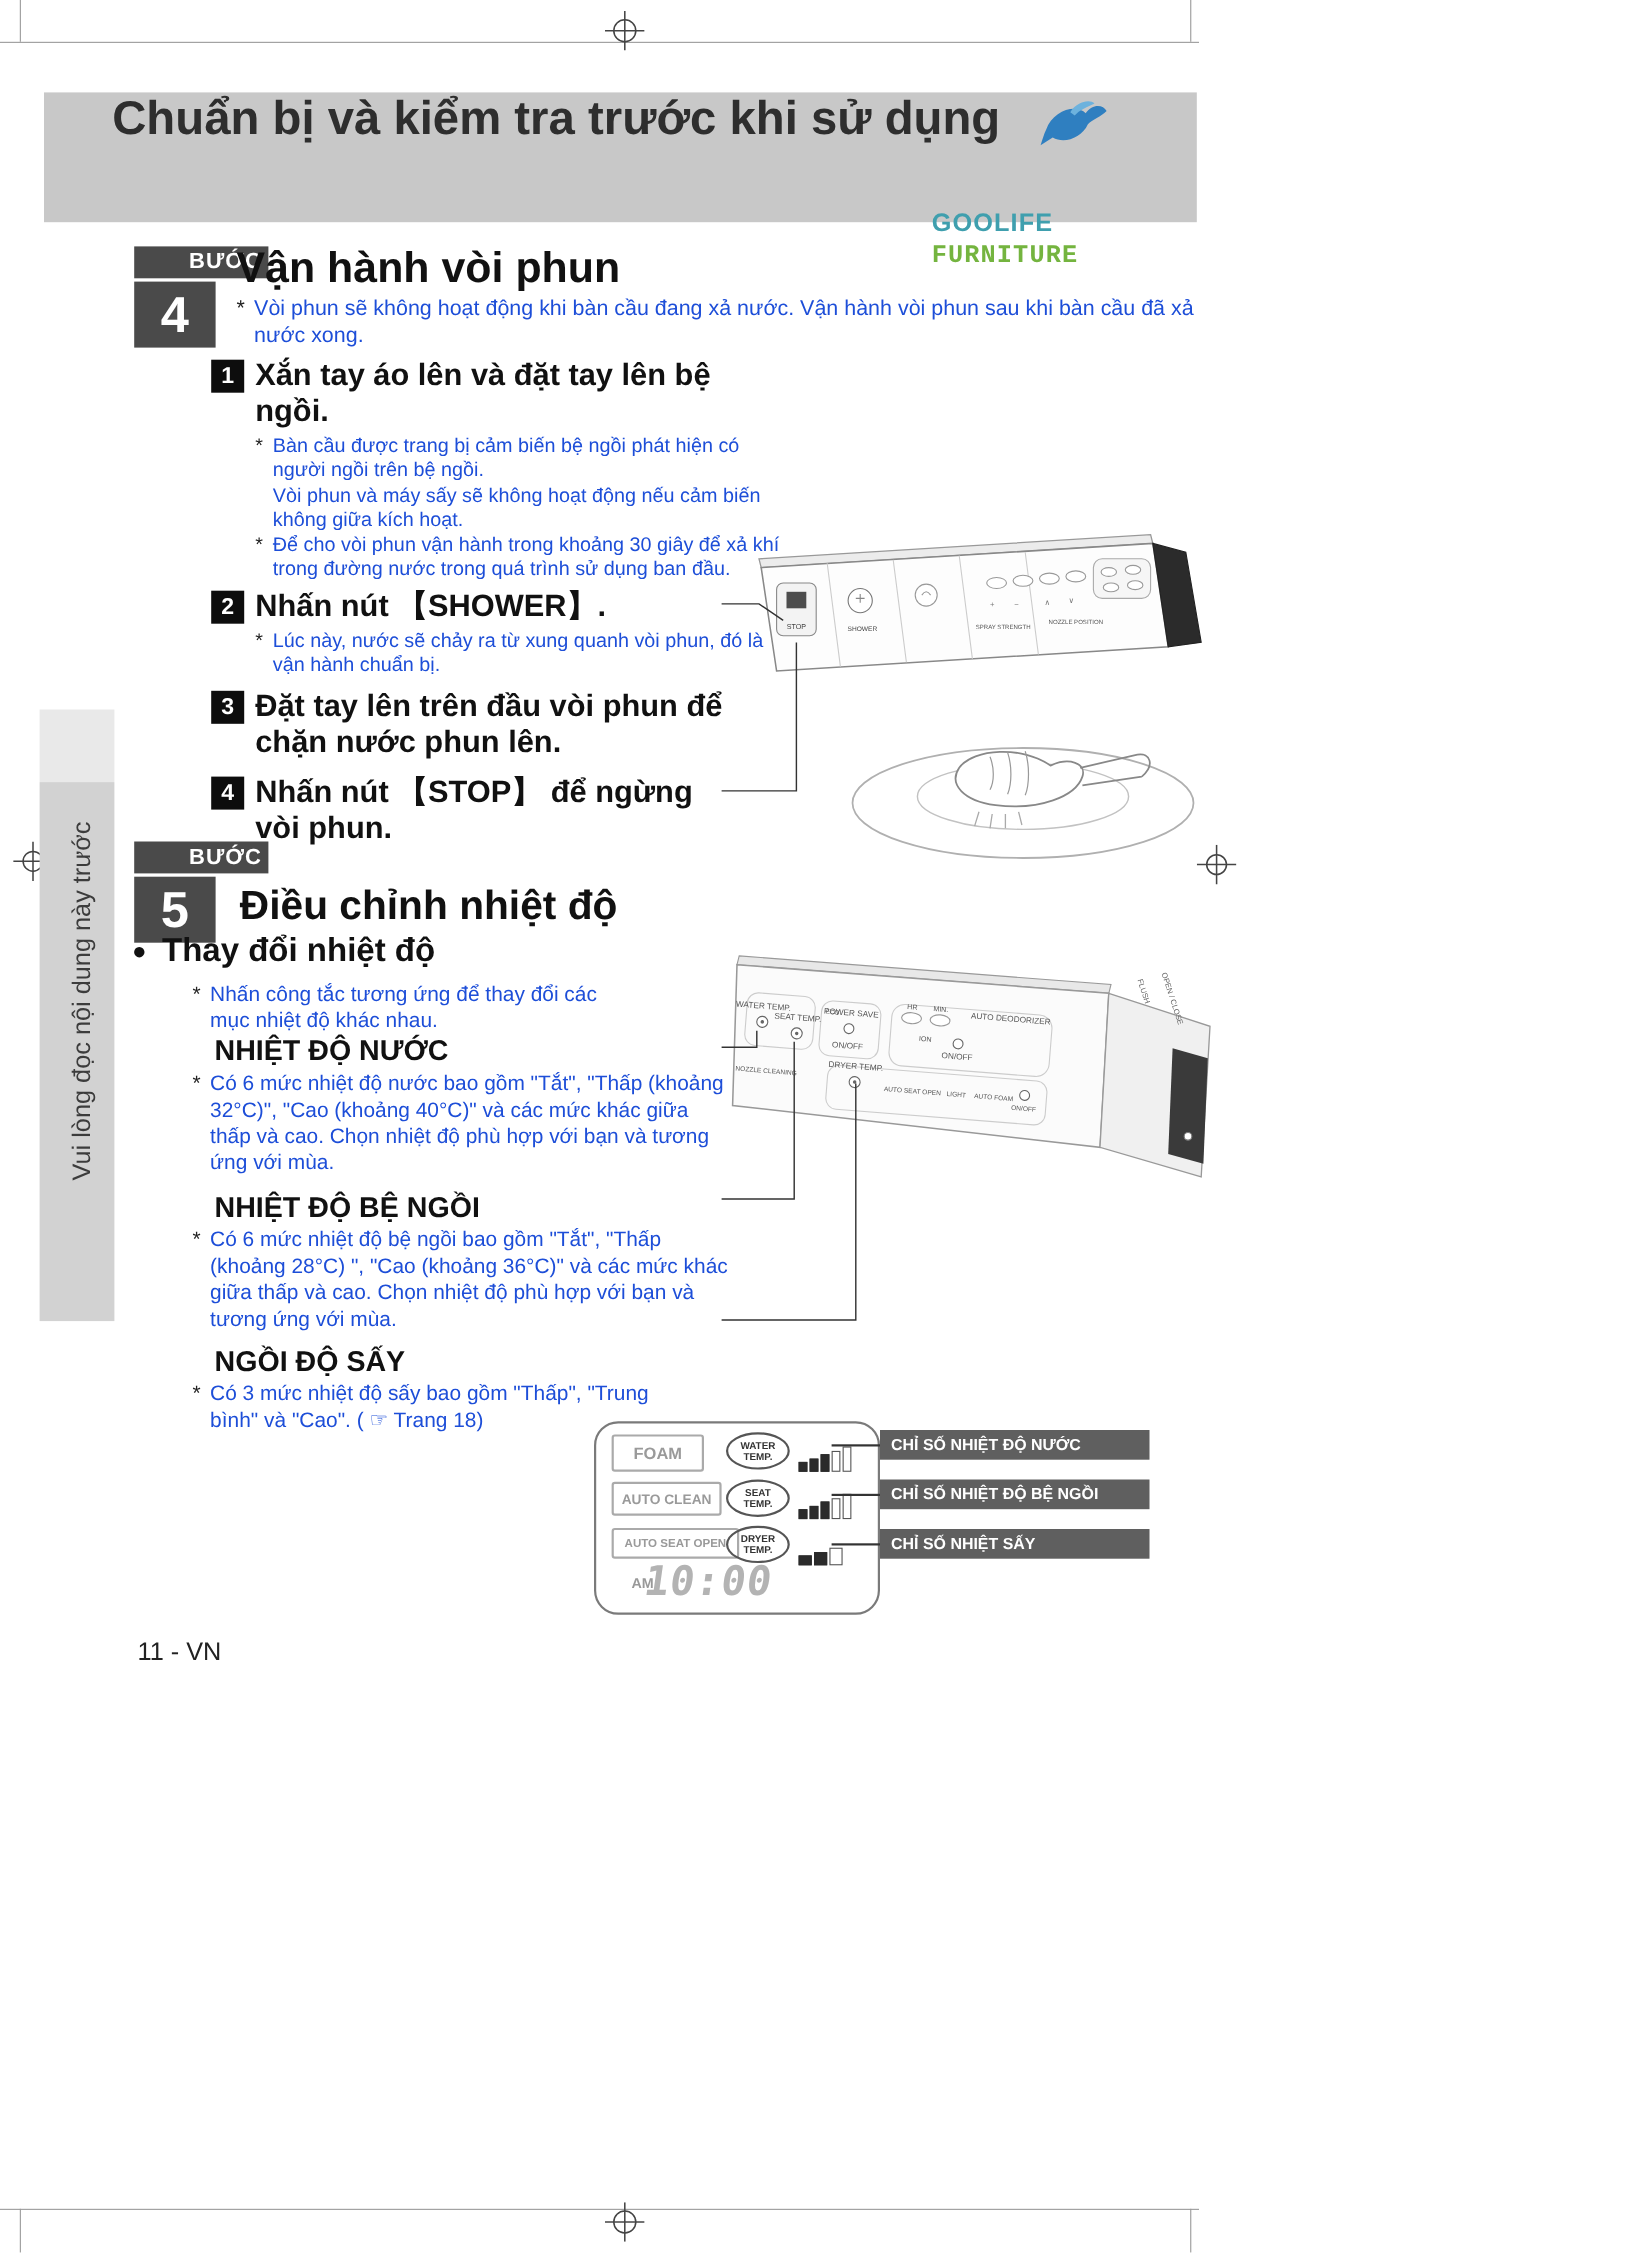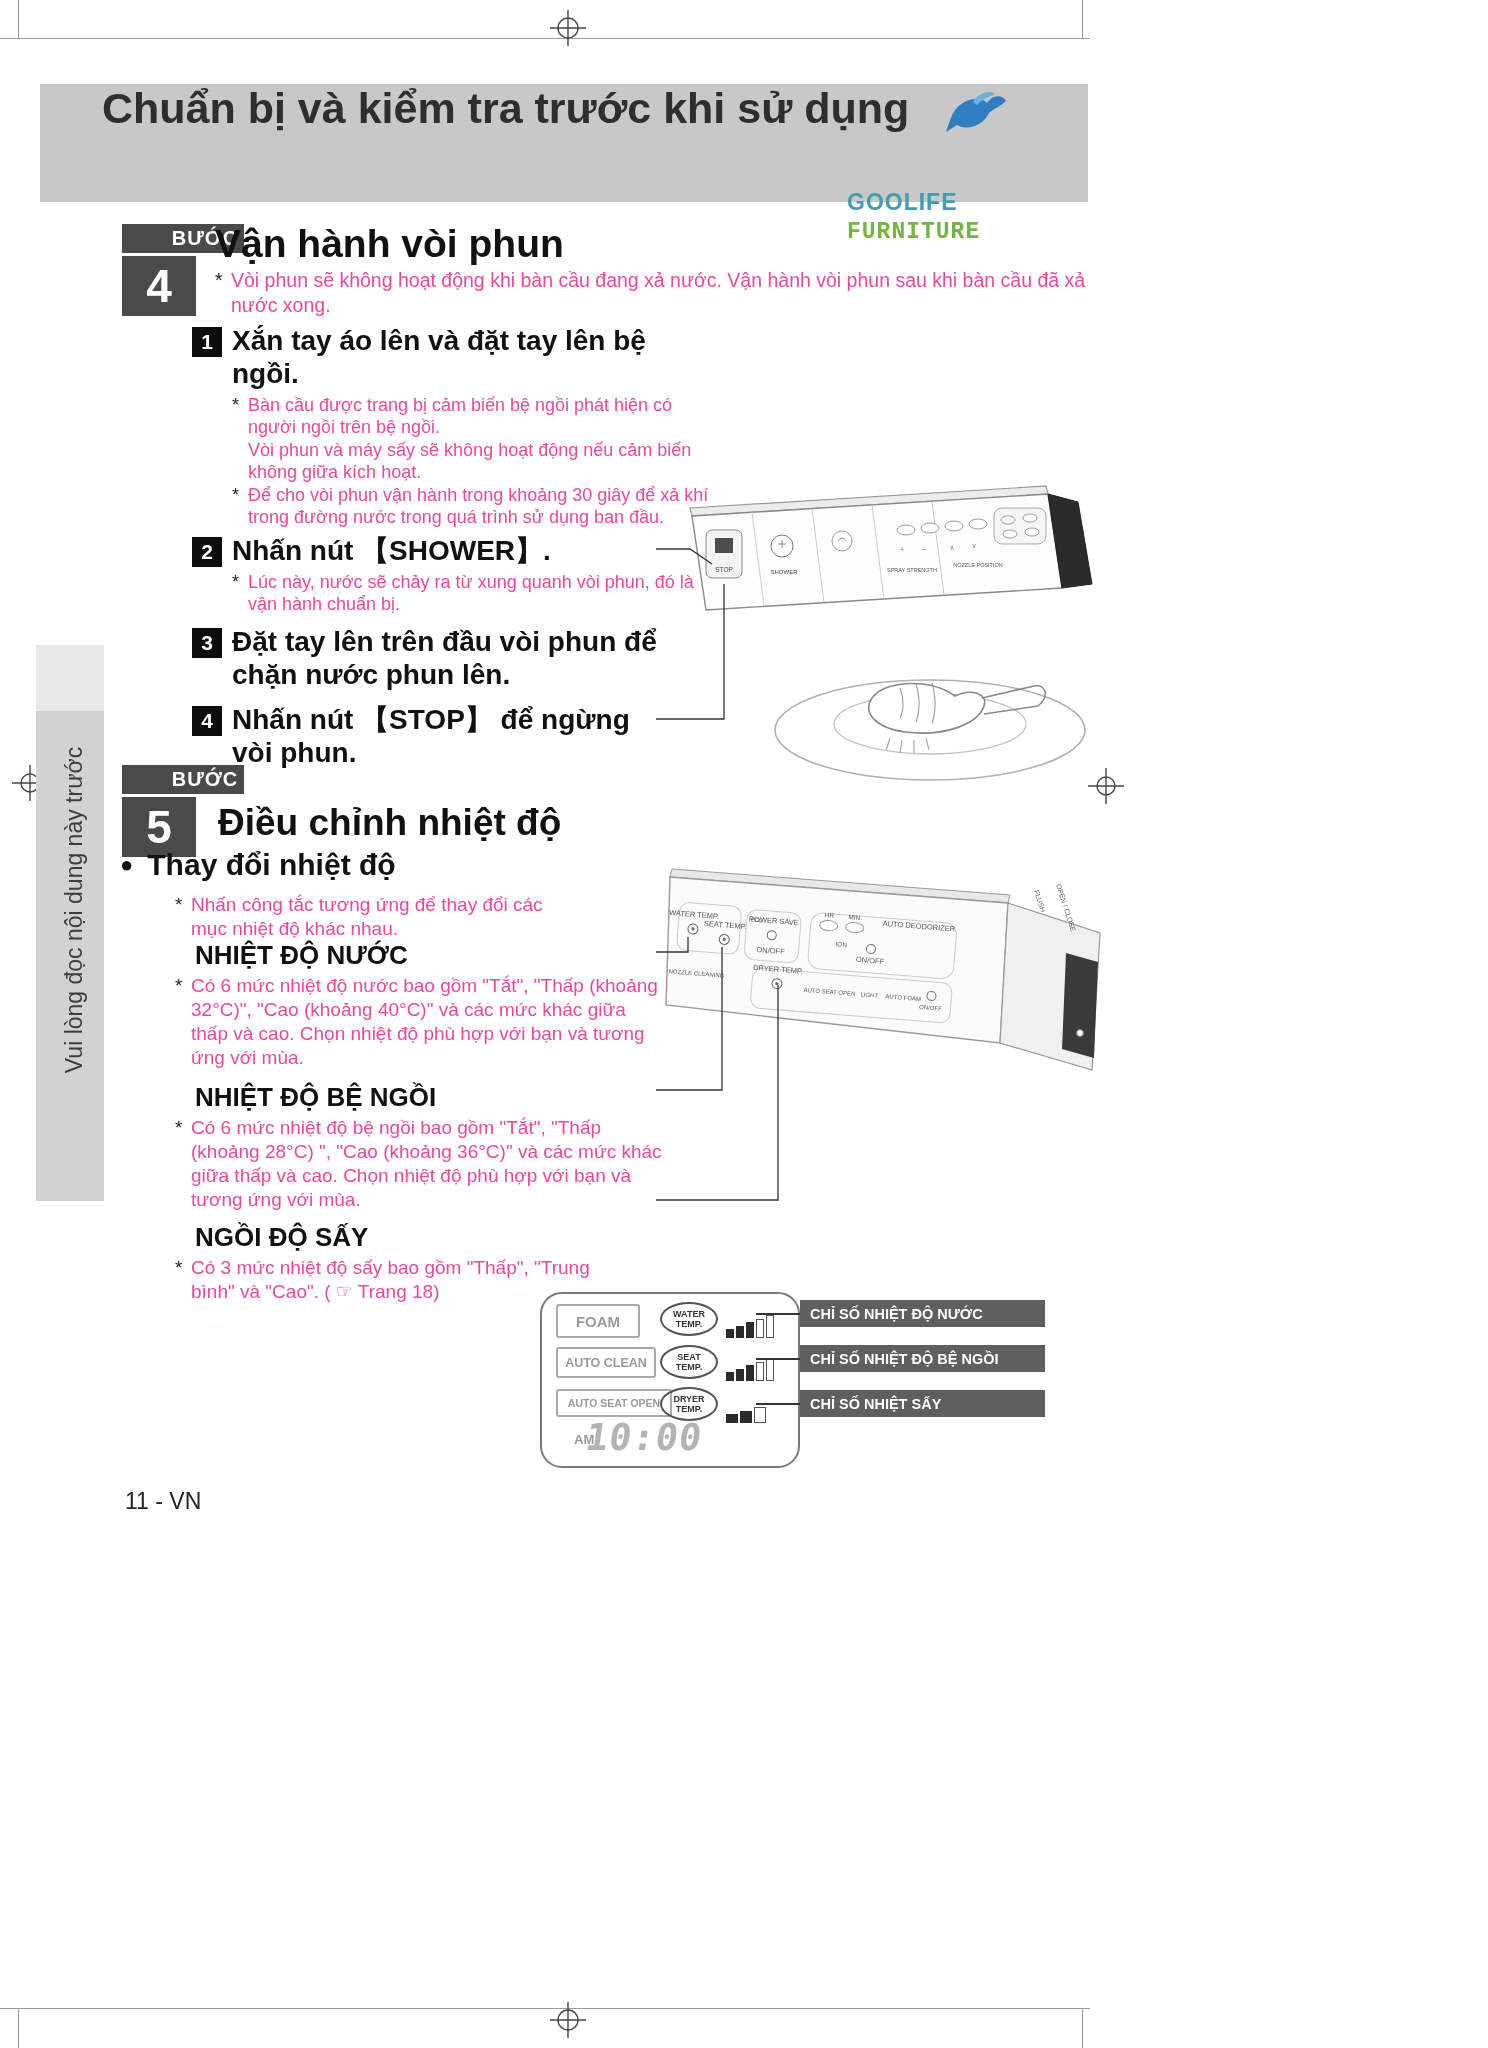--- a/index.html
+++ b/index.html
@@ -29,21 +29,21 @@
   
   .badge-label{position:absolute;width:78px;height:29px;background:#4a4a4a;color:#fff;font-size:20px;font-weight:bold;
                display:flex;align-items:center;justify-content:center;letter-spacing:1px;padding-left:44px;}
   .badge-num{position:absolute;width:74px;height:60px;background:#4a4a4a;color:#fff;font-size:46px;font-weight:bold;
              display:flex;align-items:center;justify-content:center;}
   .step-title{position:absolute;font-weight:bold;color:#111;}
 
   
   .note-row{display:flex;}
   .nm{width:16px;flex:none;font-size:18px;line-height:21px;color:#222;}
-  .nt{flex:1;font-size:18px;line-height:21.5px;color:#ec4899;}
+  .nt{flex:1;font-size:18px;line-height:21.5px;color:#1d4ed8;}
   .intro-note .nm,.intro-note .nt{font-size:19.5px;line-height:25px;}
 
   
   .item{position:absolute;left:192px;width:520px;}
   .item-head{display:flex;gap:10px;}
   .item-num{width:30px;height:30px;background:#0d0d0d;color:#fff;font-weight:bold;font-size:21px;flex:none;
             display:flex;align-items:center;justify-content:center;margin-top:3px;}
   .item-title{font-size:28px;font-weight:bold;line-height:33px;color:#111;}
   .item-notes{margin-left:40px;margin-top:5px;display:flex;flex-direction:column;gap:2px;}
 

